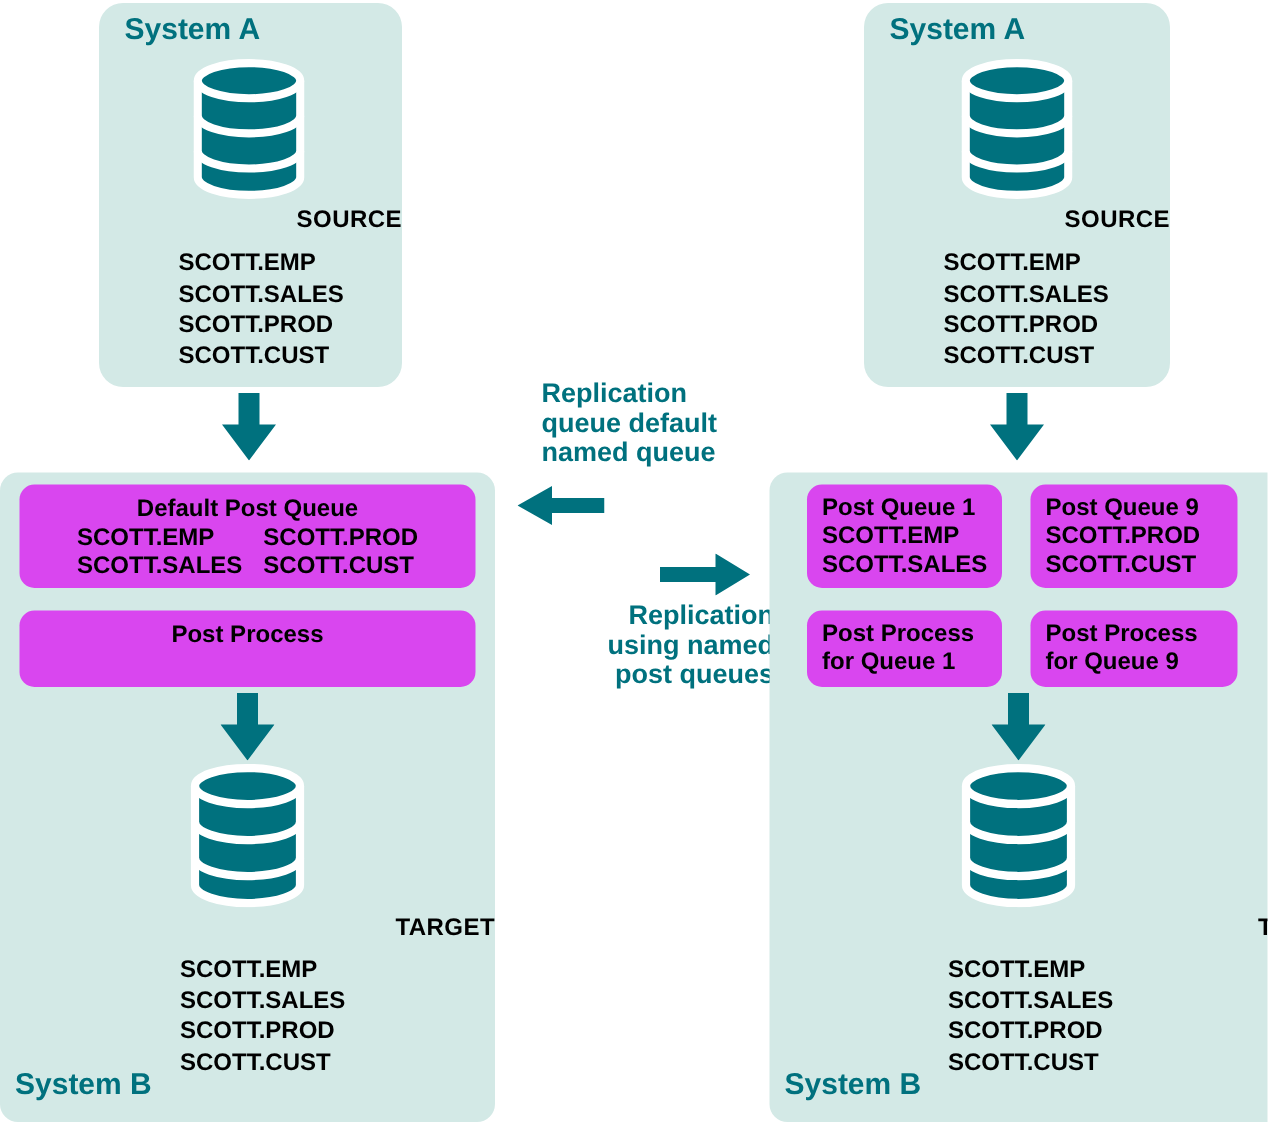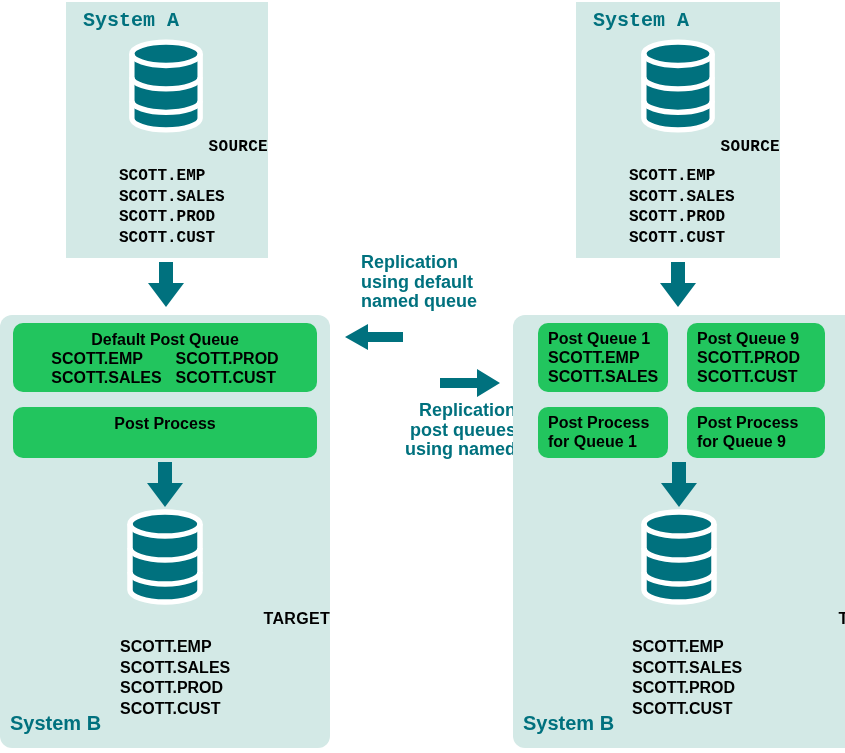--- a/index.html
+++ b/index.html
@@ -1,31 +1,31 @@
 <!DOCTYPE html>
 <html><head>
 <meta charset="utf-8">
 <style>
   * { box-sizing: border-box; }
   body { margin: 0; background: #ffffff; font-family: "Liberation Sans", sans-serif; }
   .canvas { position: relative; width: 845px; height: 753px; background: #ffffff; overflow: hidden; }
 
   .panel { position: absolute; background: #D3E9E6; }
-  .panel.a { border-radius: 0; font-family: Liberation Mono, monospace; }
+  .panel.a { border-radius: 16px; }
   .panel.b { border-radius: 12px; }
 
   .panel-title { position: absolute; color: #00717E; font-weight: bold; font-size: 20px; white-space: nowrap; }
 
   .db-icon { position: absolute; }
 
   .db-label { position: absolute; width: 100%; text-align: right; color: #000; font-weight: bold; font-size: 16px; letter-spacing: .3px; }
 
   .tables { position: absolute; color: #000; font-weight: bold; font-size: 16px; line-height: 20.5px; white-space: nowrap; }
 
-  .whitebox { position: absolute; background: #22c55e; border-radius: 10px; color: #000; font-weight: bold; font-size: 16px; line-height: 19px; }
+  .whitebox { position: absolute; background: #d946ef; border-radius: 10px; color: #000; font-weight: bold; font-size: 16px; line-height: 19px; }
   .whitebox.center { text-align: center; padding-top: 7px; }
   .whitebox.leftalign { text-align: left; padding: 6px 0 0 10px; }
 
   .two-col { display: flex; justify-content: center; gap: 14px; text-align: left; }
 
   .arrow { position: absolute; }
 
   .mid-label { position: absolute; color: #00717E; font-weight: bold; font-size: 18px; line-height: 19.5px; white-space: nowrap; margin-left: 16px; }
   .mid-label.rightalign { text-align: right; }
 </style>
@@ -70,33 +70,33 @@
 
   <svg class="arrow" style="left:148px; top:262px;" width="36" height="45" viewBox="0 0 36 45">
     <polygon points="11,0 25,0 25,21 36,21 18,45 0,21 11,21" fill="#00717E"></polygon>
   </svg>
   <svg class="arrow" style="left:660px; top:262px;" width="36" height="45" viewBox="0 0 36 45">
     <polygon points="11,0 25,0 25,21 36,21 18,45 0,21 11,21" fill="#00717E"></polygon>
   </svg>
 
   <div class="mid-label" style="left:345px; top:253px;">
     <div>Replication</div>
-    <div>using default</div>
+    <div>queue default</div>
     <div>named queue</div>
   </div>
   <svg class="arrow" style="left:345px; top:324px;" width="58" height="26" viewBox="0 0 58 26">
     <polygon points="58,8 23,8 23,0 0,13 23,26 23,18 58,18" fill="#00717E"></polygon>
   </svg>
   <svg class="arrow" style="left:440px; top:369px;" width="60" height="28" viewBox="0 0 60 28">
     <polygon points="0,9 37,9 37,0 60,14 37,28 37,19 0,19" fill="#00717E"></polygon>
   </svg>
   <div class="mid-label rightalign" style="left:330px; top:401px; width:170px;">
     <div>Replication</div>
+    <div>using named</div>
     <div>post queues</div>
-    <div>using named</div>
   </div>
 
   <div class="panel b" style="left:0px; top:315px; width:330px; height:433px;">
     <div class="whitebox center" style="left:13px; top:8px; width:304px; height:69px;">
       <div>Default Post Queue</div>
       <div class="two-col">
         <div>
           <div>SCOTT.EMP</div>
           <div>SCOTT.SALES</div>
         </div>

